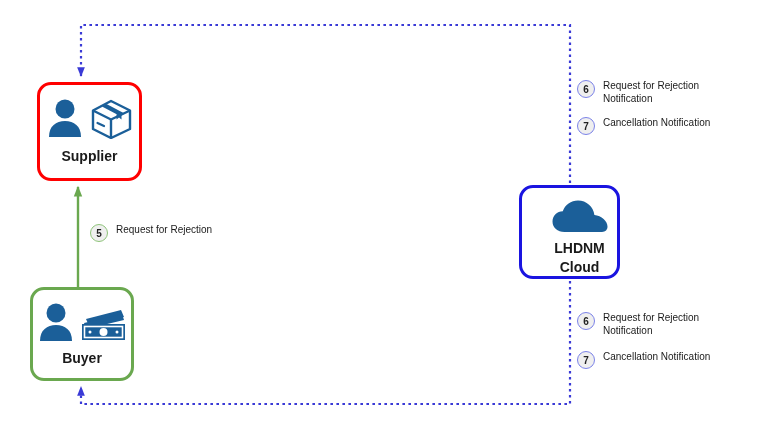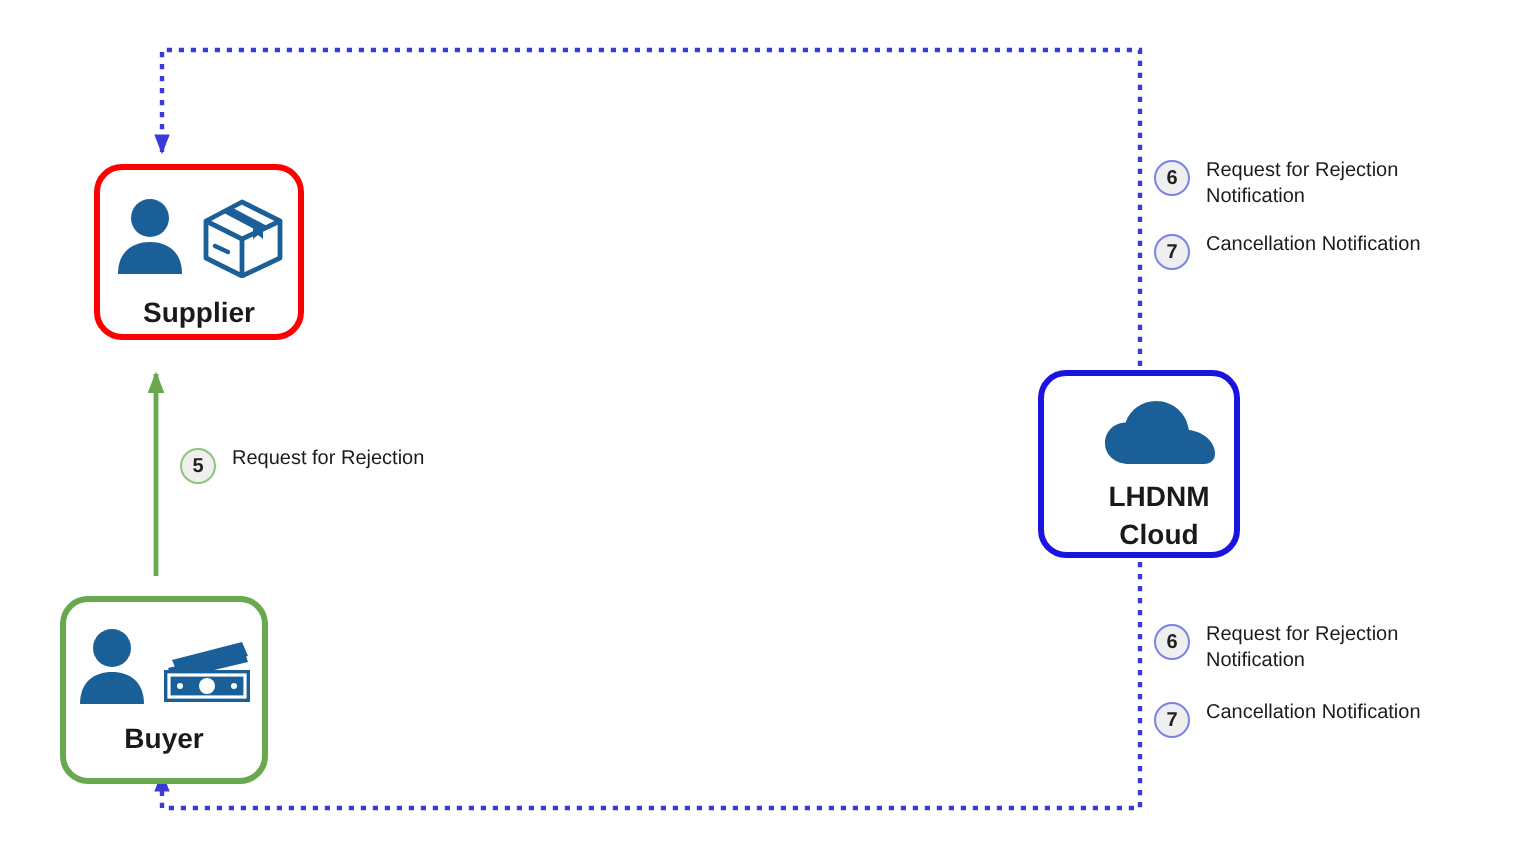--- a/index.html
+++ b/index.html
@@ -41,29 +41,29 @@
   }
   .node-label {
     font-size: 14px;
     font-weight: bold;
     color: #1a1a1a;
     text-align: center;
     line-height: 1.35;
   }
 
   #node-supplier {
-    left: 47px;  top: 82px;
-    width: 105px; height: 88px;
+    left: 37px;  top: 82px;
+    width: 105px; height: 99px;
     border: 3px solid #ff0000;
   }
   #node-supplier .node-icon { margin-top: 12px; }
   #node-supplier .node-label { margin-top: 8px; }
 
   #node-buyer {
-    left: 30px;  top: 298px;
+    left: 30px;  top: 287px;
     width: 104px; height: 94px;
     border: 3px solid #6aa84f;
   }
   #node-buyer .node-icon { margin-top: 11px; }
   #node-buyer .node-label { margin-top: 6px; }
 
   #node-cloud {
     left: 519px; top: 185px;
     width: 101px; height: 94px;
     border: 3px solid #1a14e0;

